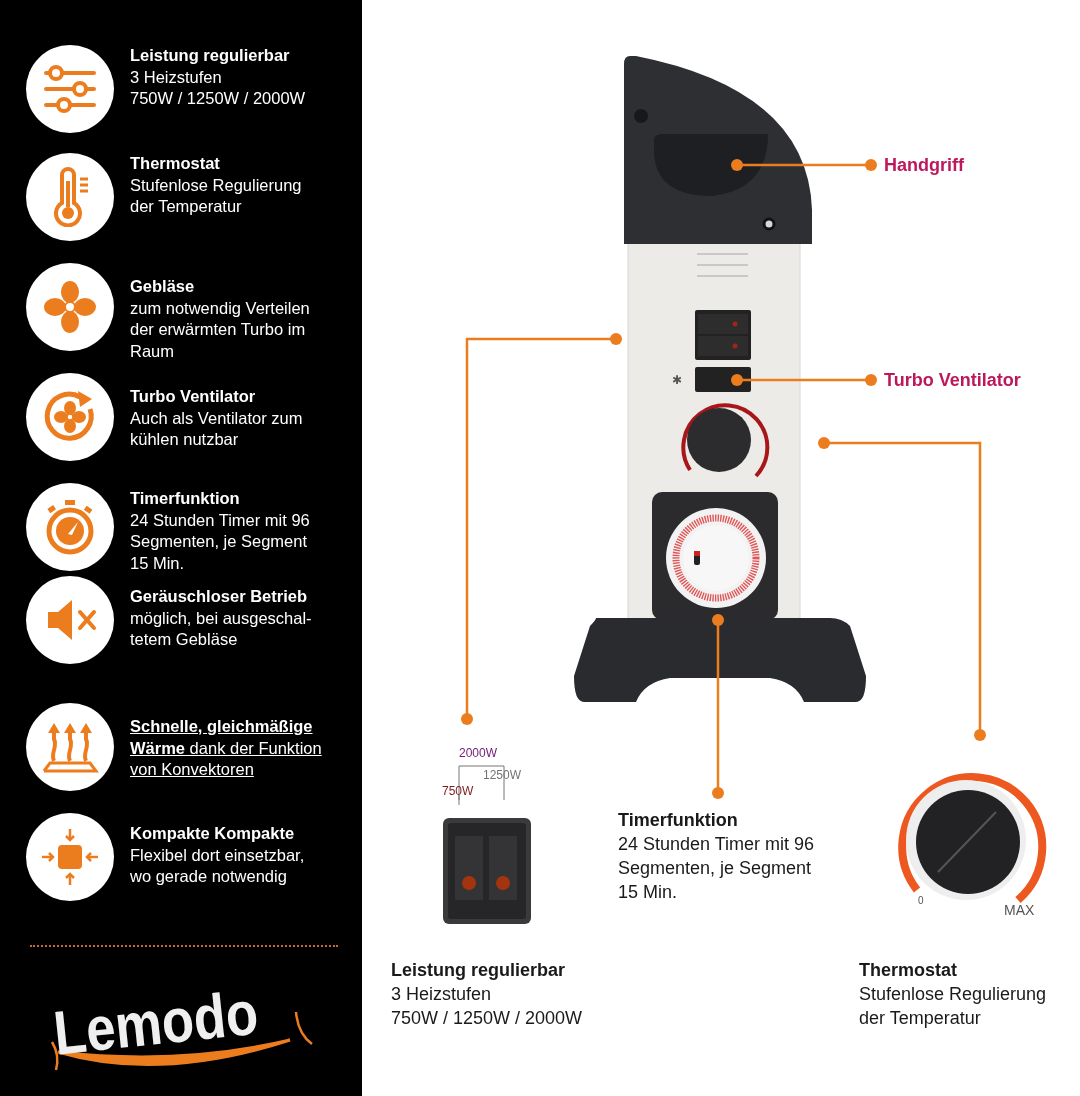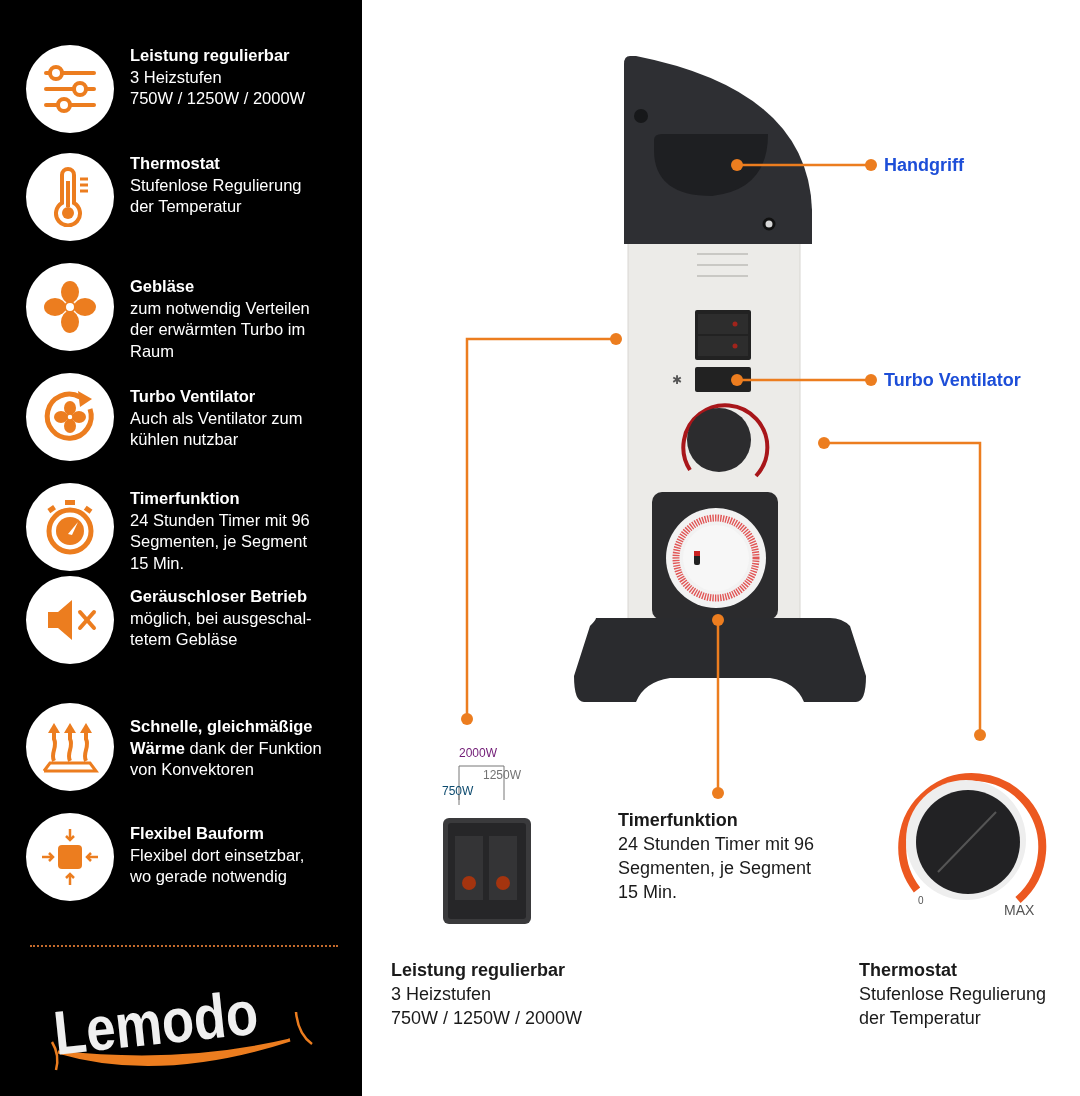--- a/index.html
+++ b/index.html
@@ -14,21 +14,21 @@
     background: #fff; display: flex; align-items: center; justify-content: center;
   }
   .feature .circle svg { width: 60px; height: 60px; }
   .feature .txt { position: absolute; left: 104px; top: 0; color: #fff; font-size: 16.5px; line-height: 21.5px; white-space: nowrap; }
   .feature .txt b { font-weight: bold; }
   .divider { position: absolute; left: 30px; top: 945px; width: 308px; border-top: 2px dotted #c46a2c; }
   .logo { position: absolute; left: 40px; top: 960px; width: 280px; height: 120px; }
 
   
   .stage { position: absolute; left: 362px; top: 0; width: 718px; height: 1096px; }
-  .callout { position: absolute; color: #1d4ed8; font-size: 18px; font-weight: bold; white-space: nowrap; }
+  .callout { position: absolute; color: #be185d; font-size: 18px; font-weight: bold; white-space: nowrap; }
   .block { position: absolute; color: #1a1a1a; font-size: 18px; line-height: 24px; white-space: nowrap; }
   .block b { font-weight: bold; }
 </style>
 </head>
 <body>
 
 <div class="panel">
 
   <div class="feature" style="top:45px;">
     <div class="circle">
@@ -156,21 +156,21 @@
             <path d="M46 44 C42 36 50 30 46 22 L46 14"></path>
         </g>
         <g fill="#ec7d1f">
             <polygon points="8,16 14,6 20,16"></polygon>
             <polygon points="24,16 30,6 36,16"></polygon>
             <polygon points="40,16 46,6 52,16"></polygon>
           </g>
         <polyline points="4,54 10,46 50,46 56,54 4,54" fill="none" stroke="#ec7d1f" stroke-width="3"></polyline>
       </svg>
     </div>
-    <div class="txt" style="top:13px;">
+    <div class="txt" style="top:13px;text-decoration:underline;">
       <b>Schnelle, gleichmäßige</b><br>
       <b>Wärme</b><span> dank der Funktion</span><br>
       <span>von Konvektoren</span>
     </div>
   </div>
 
   <div class="feature" style="top:813px;">
     <div class="circle">
       <svg viewBox="0 0 60 60">
         <rect x="18" y="18" width="24" height="24" rx="4" fill="#ec7d1f"></rect>
@@ -180,21 +180,21 @@
           <line x1="30" y1="58" x2="30" y2="47"></line>
             <polyline points="26,51 30,47 34,51"></polyline>
           <line x1="2" y1="30" x2="13" y2="30"></line>
             <polyline points="9,26 13,30 9,34"></polyline>
           <line x1="58" y1="30" x2="47" y2="30"></line>
             <polyline points="51,26 47,30 51,34"></polyline>
         </g>
       </svg>
     </div>
     <div class="txt" style="top:10px;">
-      <b>Flexibel Bauform</b><br>
+      <b>Kompakte Kompakte</b><br>
       <span>Flexibel dort einsetzbar,</span><br>
       <span>wo gerade notwendig</span>
     </div>
   </div>
 
   <div class="divider"></div>
 
   <svg class="logo" viewBox="0 0 280 120">
     <path d="M12 82 Q20 95 16 110" fill="none" stroke="#ec7d1f" stroke-width="2.5"></path>
     <path d="M18 92 Q120 122 250 80 Q140 106 18 92 Z" fill="#ec7d1f" stroke="#ec7d1f" stroke-width="3"></path>
@@ -272,21 +272,21 @@
       <circle cx="503" cy="883" r="7" fill="#a4340f"></circle>
 
     <path d="M917 890 A70 70 0 1 1 1018 900" fill="none" stroke="#ec5820" stroke-width="8"></path>
     <circle cx="966" cy="840" r="60" fill="#eeeeee"></circle>
     <circle cx="968" cy="842" r="52" fill="#222224"></circle>
     <line x1="938" y1="872" x2="996" y2="812" stroke="#555" stroke-width="2"></line>
   </svg>
 
   <span style="position:absolute;left:97px;top:746px;font-size:12px;color:#701a75;">2000W</span>
   <span style="position:absolute;left:121px;top:768px;font-size:12px;color:#737373;">1250W</span>
-  <span style="position:absolute;left:80px;top:784px;font-size:12px;color:#0c4a6e;">750W</span>
+  <span style="position:absolute;left:80px;top:784px;font-size:12px;color:#7f1d1d;">750W</span>
 
   <span style="position:absolute;left:556px;top:895px;font-size:10px;color:#555;">0</span>
   <span style="position:absolute;left:642px;top:902px;font-size:14px;color:#555;">MAX</span>
 
   <span class="callout" style="left:522px;top:155px;">Handgriff</span>
   <span class="callout" style="left:522px;top:370px;">Turbo Ventilator</span>
 
   <div class="block" style="left:256px;top:808px;">
     <b>Timerfunktion</b><br>
     <span>24 Stunden Timer mit 96</span><br>

